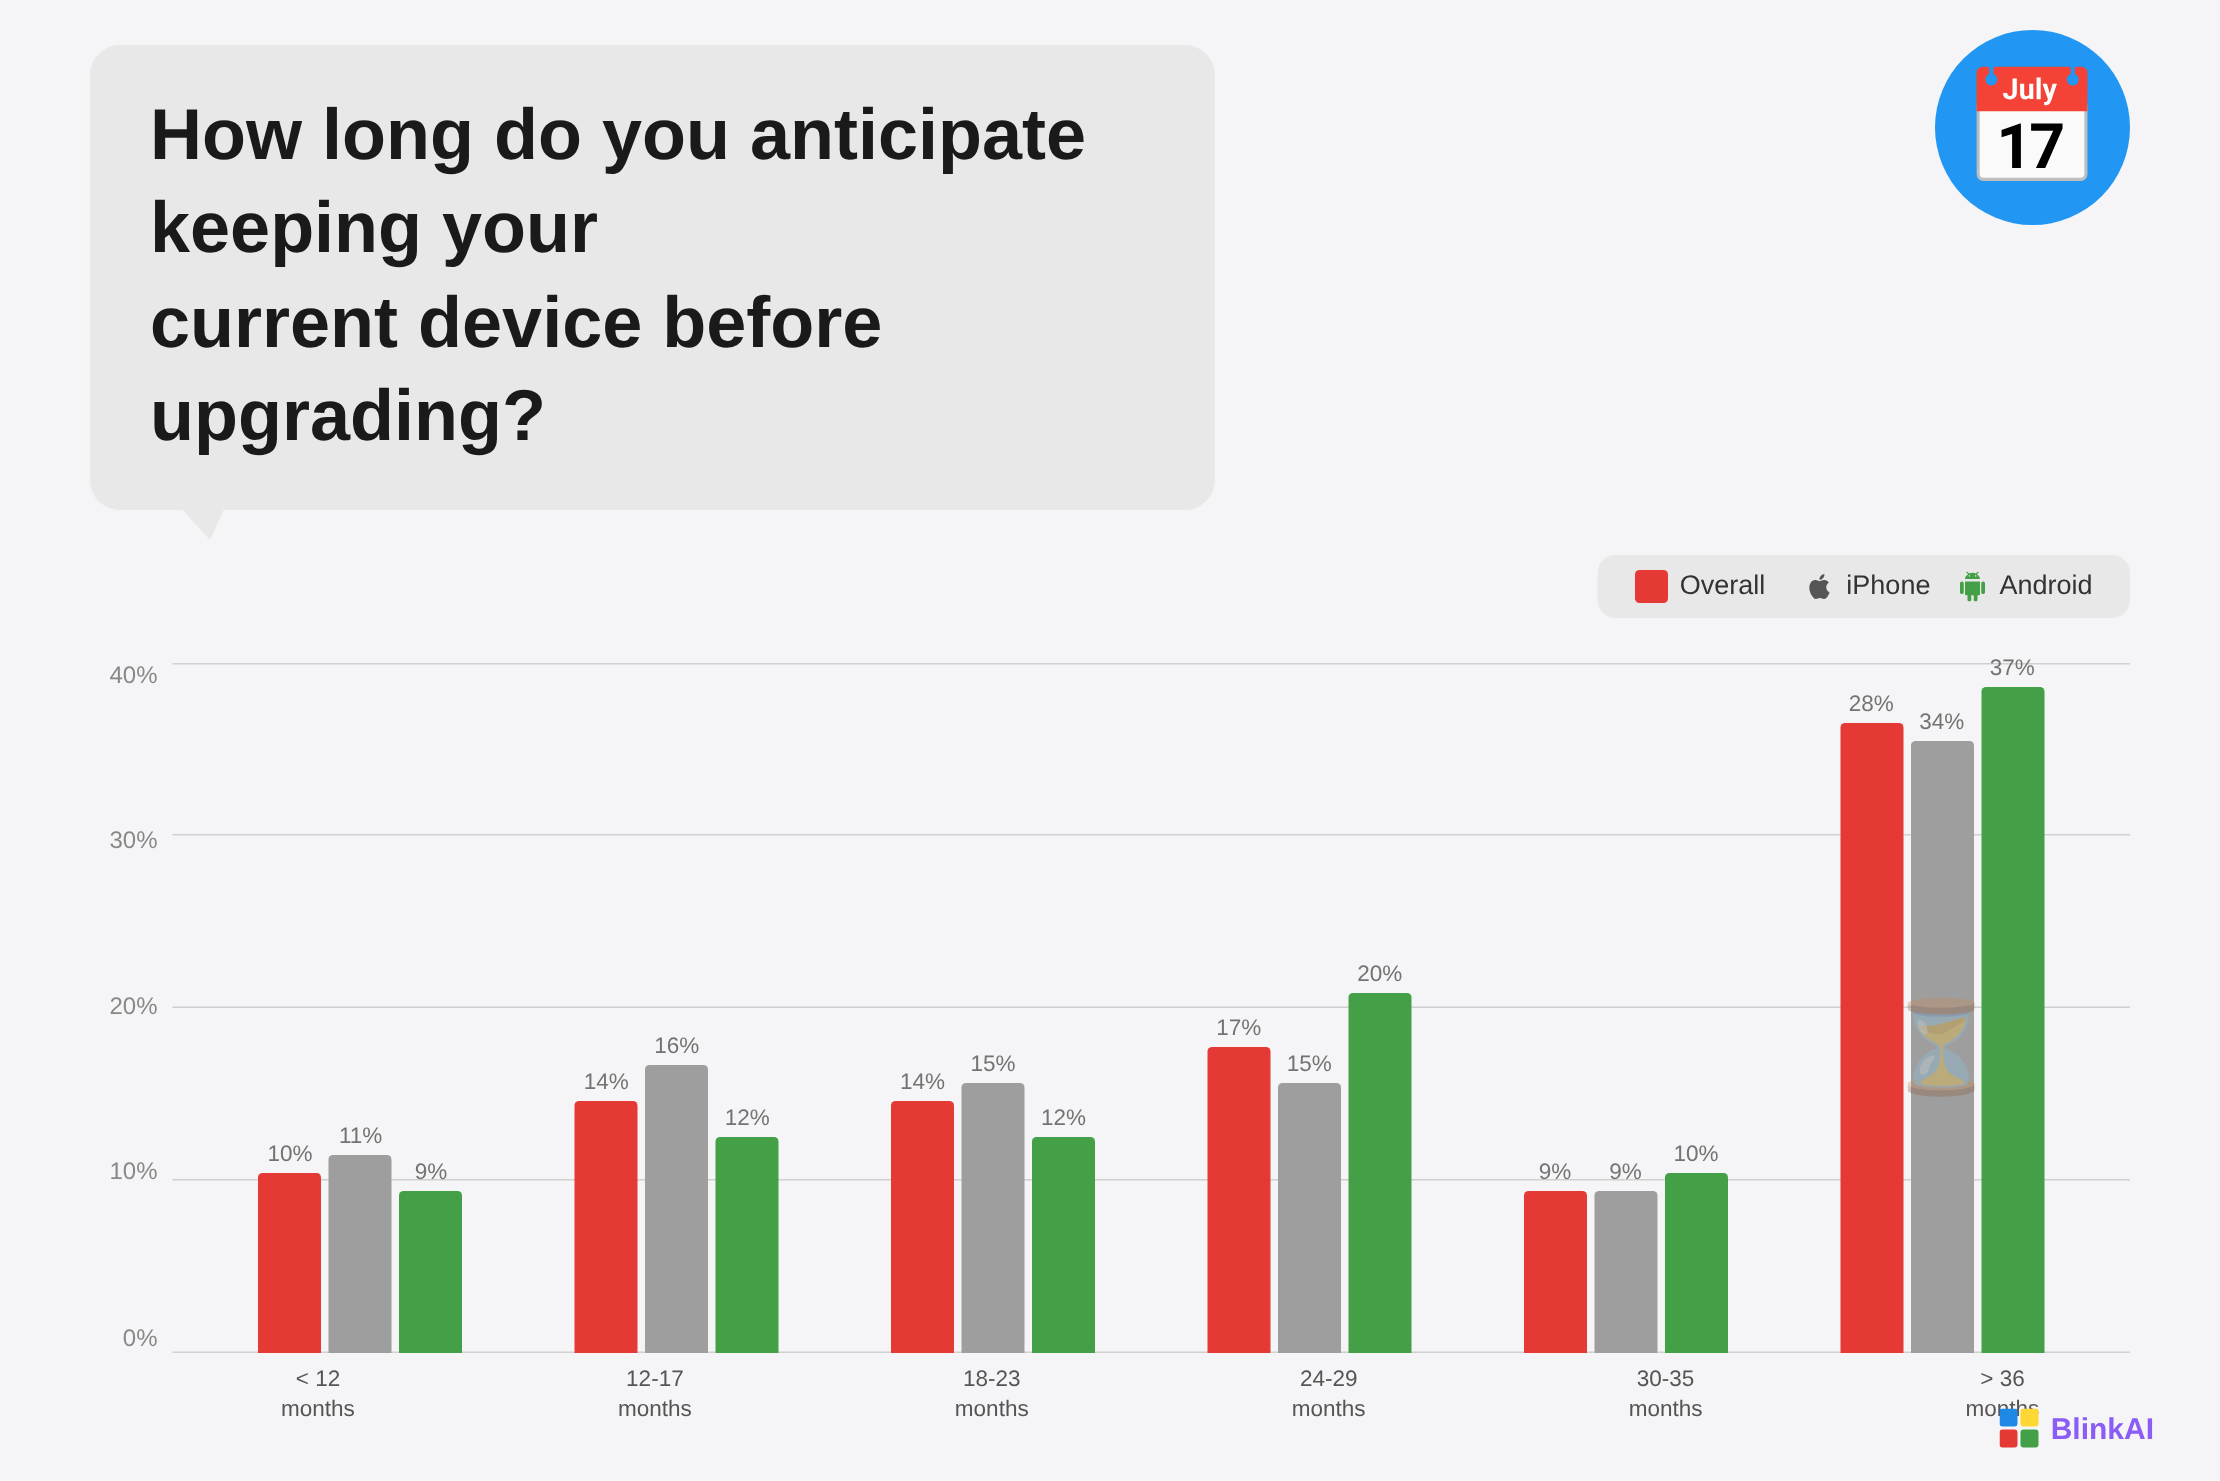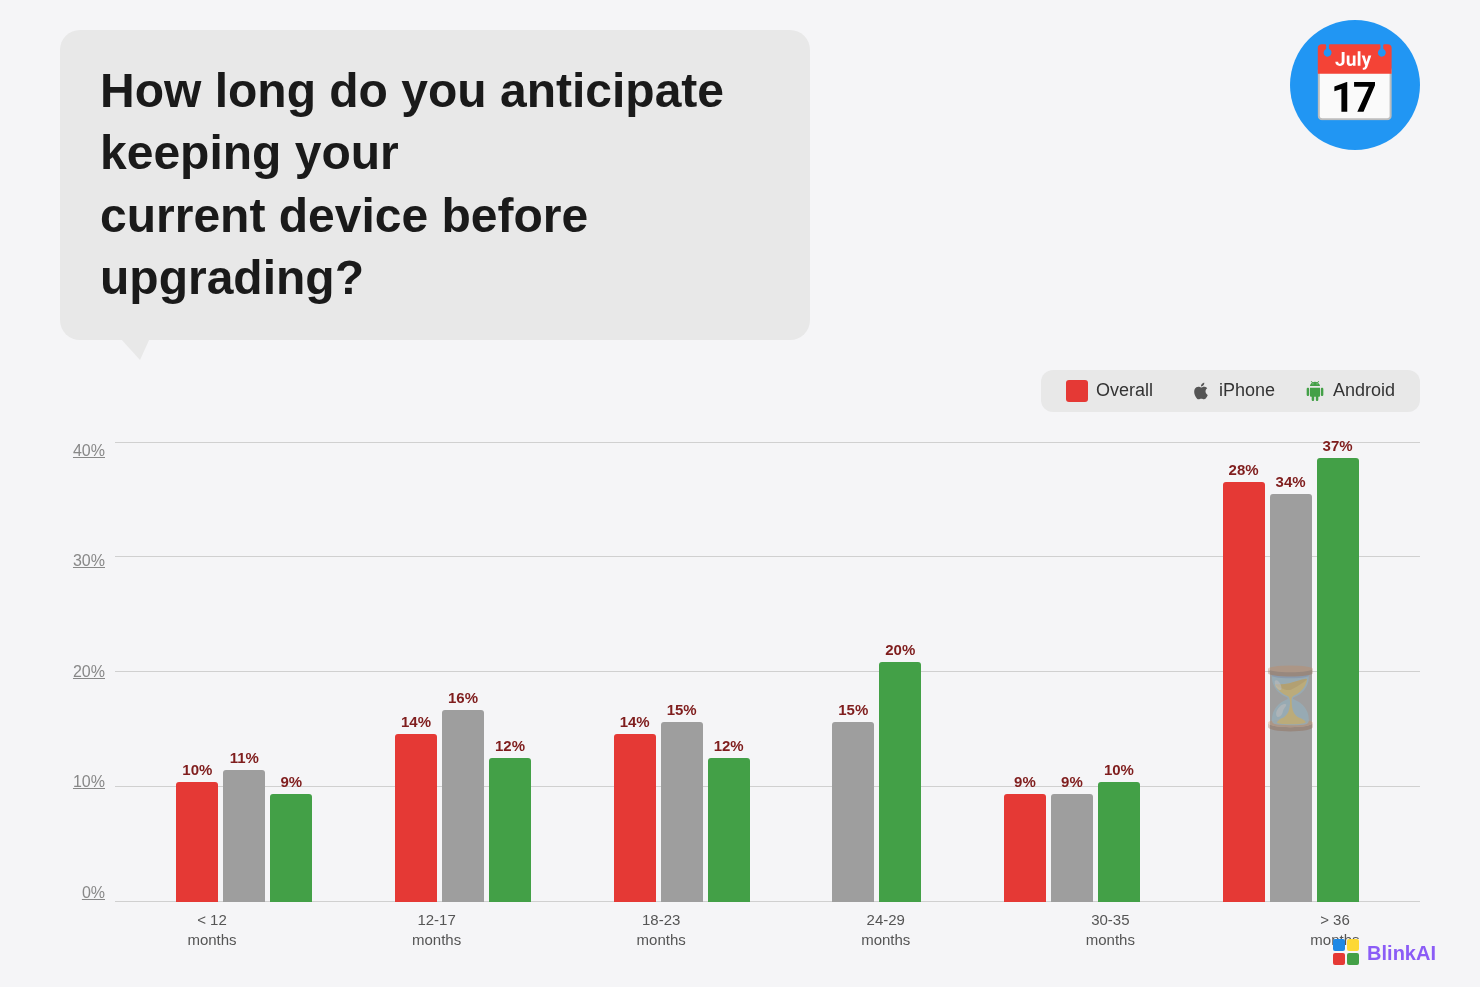--- a/index.html
+++ b/index.html
@@ -81,21 +81,21 @@
       margin-bottom: 15px;
       margin-top: 10px;
     }
 
     .legend {
       background: #e8e8e8;
       border-radius: 12px;
       padding: 10px 25px;
       display: flex;
       align-items: center;
-      gap: 30px;
+      gap: 18px;
     }
 
     .legend-item {
       display: flex;
       align-items: center;
       gap: 8px;
       font-size: 18px;
       color: #333;
       font-weight: 500;
     }
@@ -132,21 +132,20 @@
       width: 55px;
       padding-bottom: 55px;
       padding-top: 10px;
     }
 
     .y-label {
       font-size: 16px;
       color: #888;
       text-align: right;
       padding-right: 10px;
-      text-decoration: underline;
     }
 
     .chart-body {
       flex: 1;
       position: relative;
       display: flex;
       flex-direction: column;
     }
 
     .grid-lines {
@@ -188,23 +187,23 @@
 
     .bar-wrapper {
       display: flex;
       flex-direction: column;
       align-items: center;
       position: relative;
     }
 
     .bar-value {
       font-size: 15px;
-      font-weight: 700;
+      font-weight: 400;
       margin-bottom: 4px;
-      color: #7f1d1d;
+      color: #737373;
     }
 
     .bar {
       width: 42px;
       border-radius: 3px 3px 0 0;
       position: relative;
     }
 
     .bar-red { background: #e53935; }
     .bar-gray { background: #9e9e9e; }
@@ -344,20 +343,24 @@
               <div class="bar-value">15%</div>
               <div class="bar bar-gray" style="height: calc((15/40) * 480px);"></div>
             </div>
             <div class="bar-wrapper">
               <div class="bar-value">12%</div>
               <div class="bar bar-green" style="height: calc((12/40) * 480px);"></div>
             </div>
           </div>
 
           <div class="bar-group">
+            <div class="bar-wrapper">
+              <div class="bar-value">17%</div>
+              <div class="bar bar-red" style="height: calc((17/40) * 480px);"></div>
+            </div>
             <div class="bar-wrapper">
               <div class="bar-value">15%</div>
               <div class="bar bar-gray" style="height: calc((15/40) * 480px);"></div>
             </div>
             <div class="bar-wrapper">
               <div class="bar-value">20%</div>
               <div class="bar bar-green" style="height: calc((20/40) * 480px);"></div>
             </div>
           </div>
 

